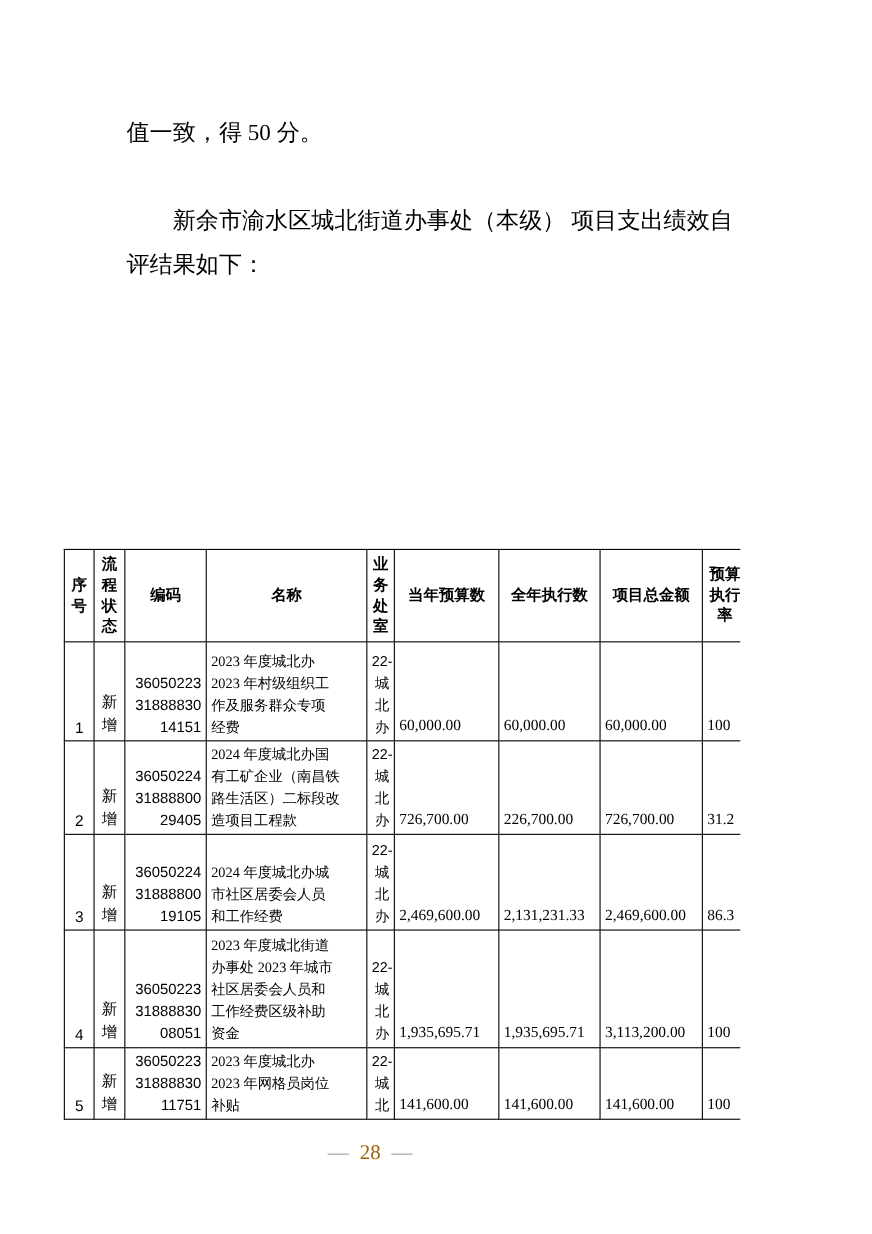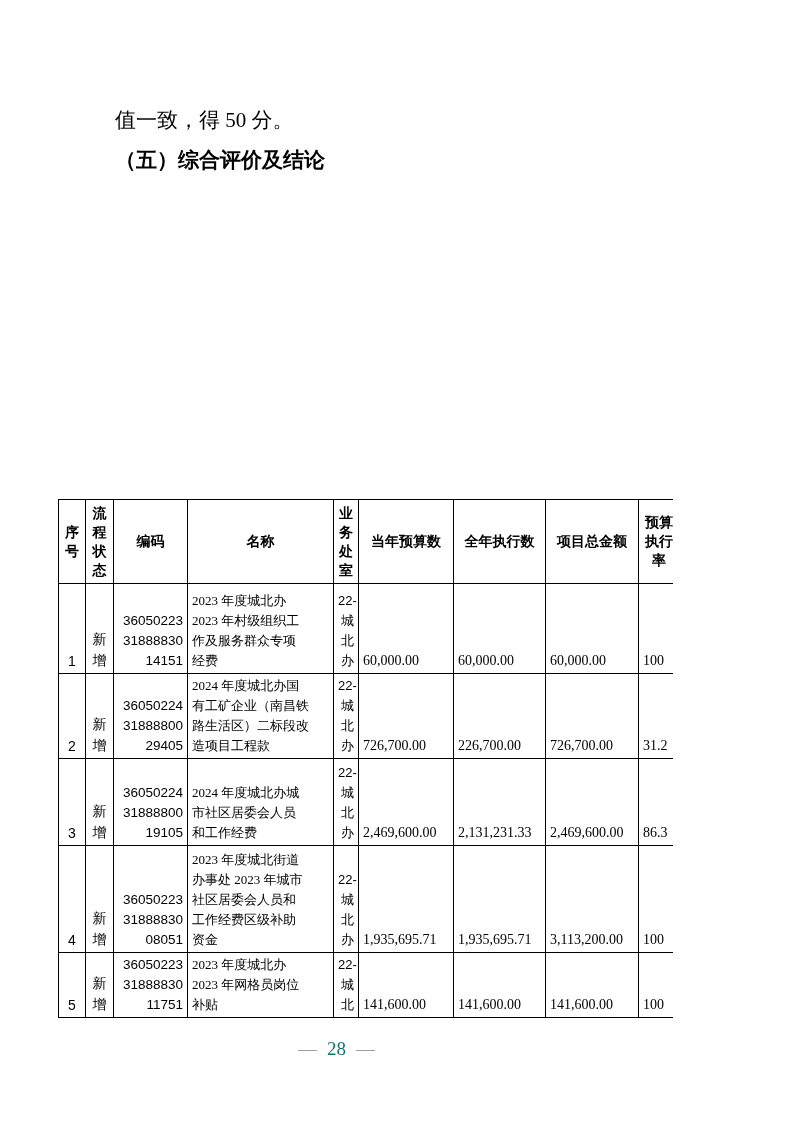--- a/index.html
+++ b/index.html
@@ -80,30 +80,30 @@
   .footer {
     position: absolute;
     top: 1036px;
     left: 0;
     width: 100%;
     text-align: center;
     font-size: 19px;
     line-height: 26px;
   }
   .footer .dash { color: #9b9b9b; padding: 0 10px; }
-  .footer .num { color: #0f766e; }
+  .footer .num { color: #a16207; }
 </style>
 </head>
 <body>
 
 <div class="page">
 
   <div class="textblock">
     <p class="tail-line">值一致，得 50 分。</p>
-    <h3 class="section-heading">（五）综合评价及结论</h3>
+    <p class="para table-intro">新余市渝水区城北街道办事处（本级） 项目支出绩效自评结果如下：</p>
   </div>
 
   <table class="perf">
     <colgroup>
       <col style="width:27px">
         <col style="width:28px">
         <col style="width:74px">
         <col style="width:146px">
       <col style="width:25px">
         <col style="width:95px">

